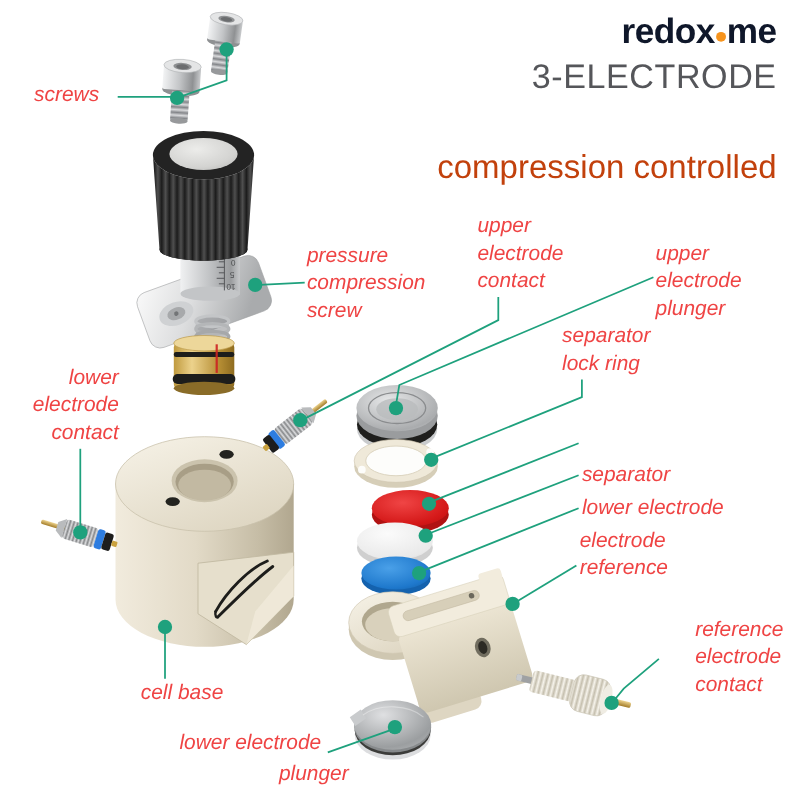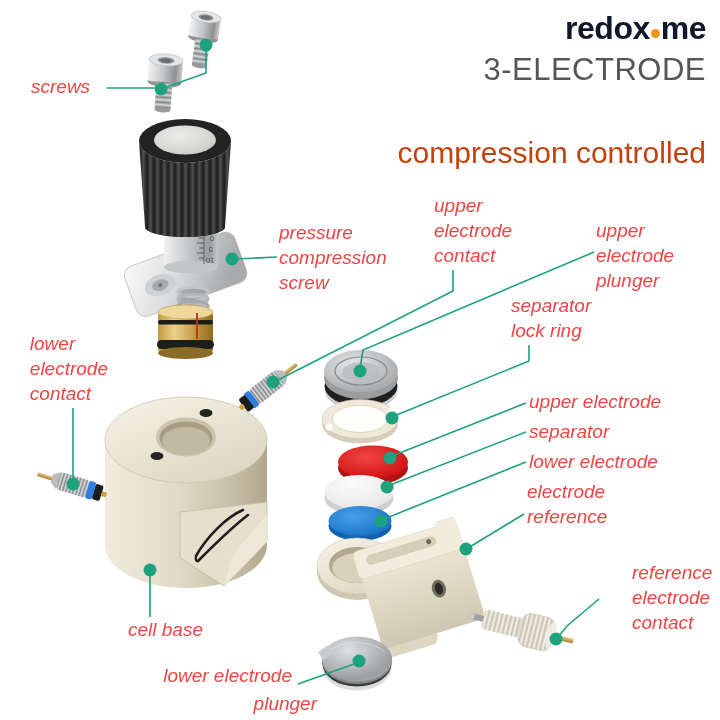--- a/index.html
+++ b/index.html
@@ -1,20 +1,20 @@
 <!DOCTYPE html>
 <html><head>
 <meta charset="utf-8">
 <style>
   html,body{margin:0;padding:0;background:#ffffff;}
   #stage{position:relative;width:720px;height:720px;background:#ffffff;overflow:hidden;
          font-family:"Liberation Sans",sans-serif;}
   #art{position:absolute;left:0;top:0;z-index:1;}
   .lbl{position:absolute;z-index:2;color:#ef4444;font-size:19px;line-height:25px;white-space:nowrap;font-style:italic;}
-  .lbl.right{text-align:left;}
+  .lbl.right{text-align:right;}
   .logo{position:absolute;z-index:2;right:14px;top:10px;color:#0f172a;font-size:32px;font-weight:bold;
         letter-spacing:-0.5px;white-space:nowrap;text-align:right;}
   .logo .dot{display:inline-block;width:9px;height:9px;border-radius:50%;background:#f7941d;margin:0 1px 1px 1px;}
   .title-line{position:absolute;z-index:2;right:14px;color:#55565a;font-size:31px;line-height:36px;
               letter-spacing:0.5px;white-space:nowrap;}
   .subtitle{position:absolute;z-index:2;right:14px;top:136px;color:#c2410c;font-size:30px;white-space:nowrap;}
 </style>
 </head>
 <body>
 
@@ -332,21 +332,20 @@
     <div>upper</div>
     <div>electrode</div>
     <div>plunger</div>
   </div>
 
   <div class="lbl" style="left:511px;top:293px">
     <div>separator</div>
     <div>lock ring</div>
   </div>
 
-  <div class="lbl" style="left:529px;top:389px">upper electrode</div>
   <div class="lbl" style="left:529px;top:419px">separator</div>
   <div class="lbl" style="left:529px;top:449px">lower electrode</div>
 
   <div class="lbl" style="left:527px;top:479px">
     <div>electrode</div>
     <div>reference</div>
   </div>
 
   <div class="lbl right" style="right:612px;top:331px">
     <div>lower</div>

